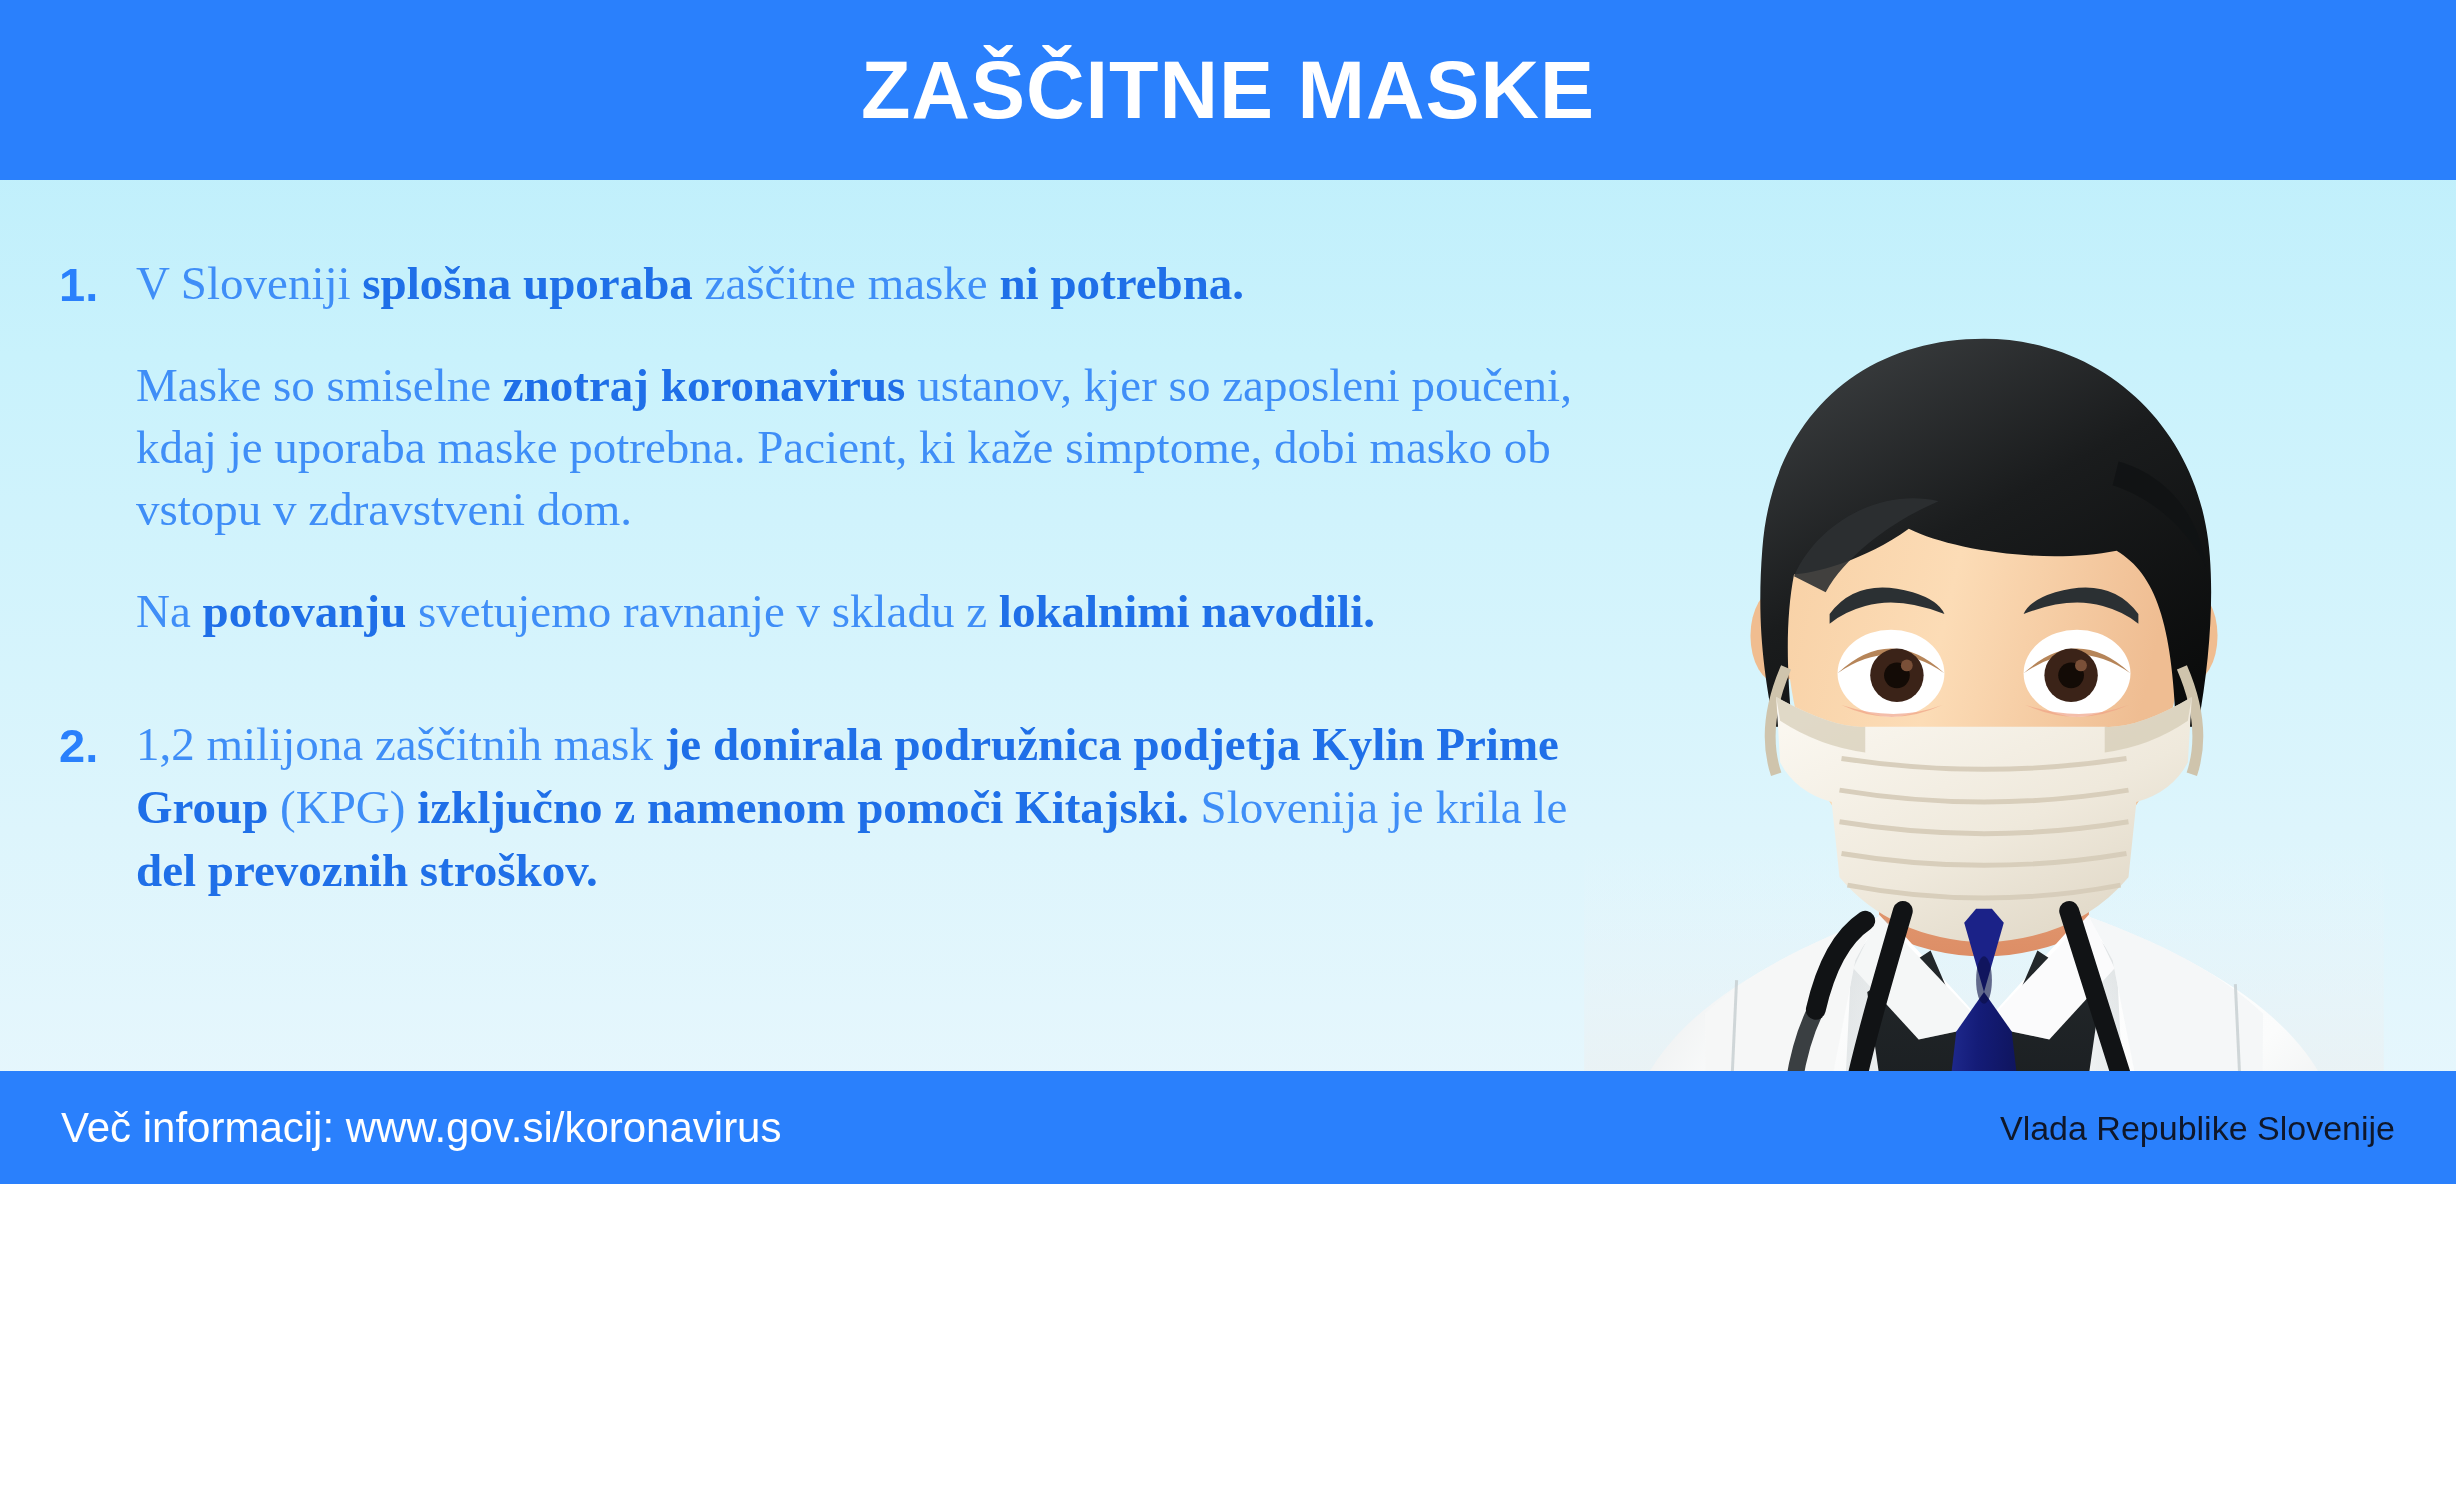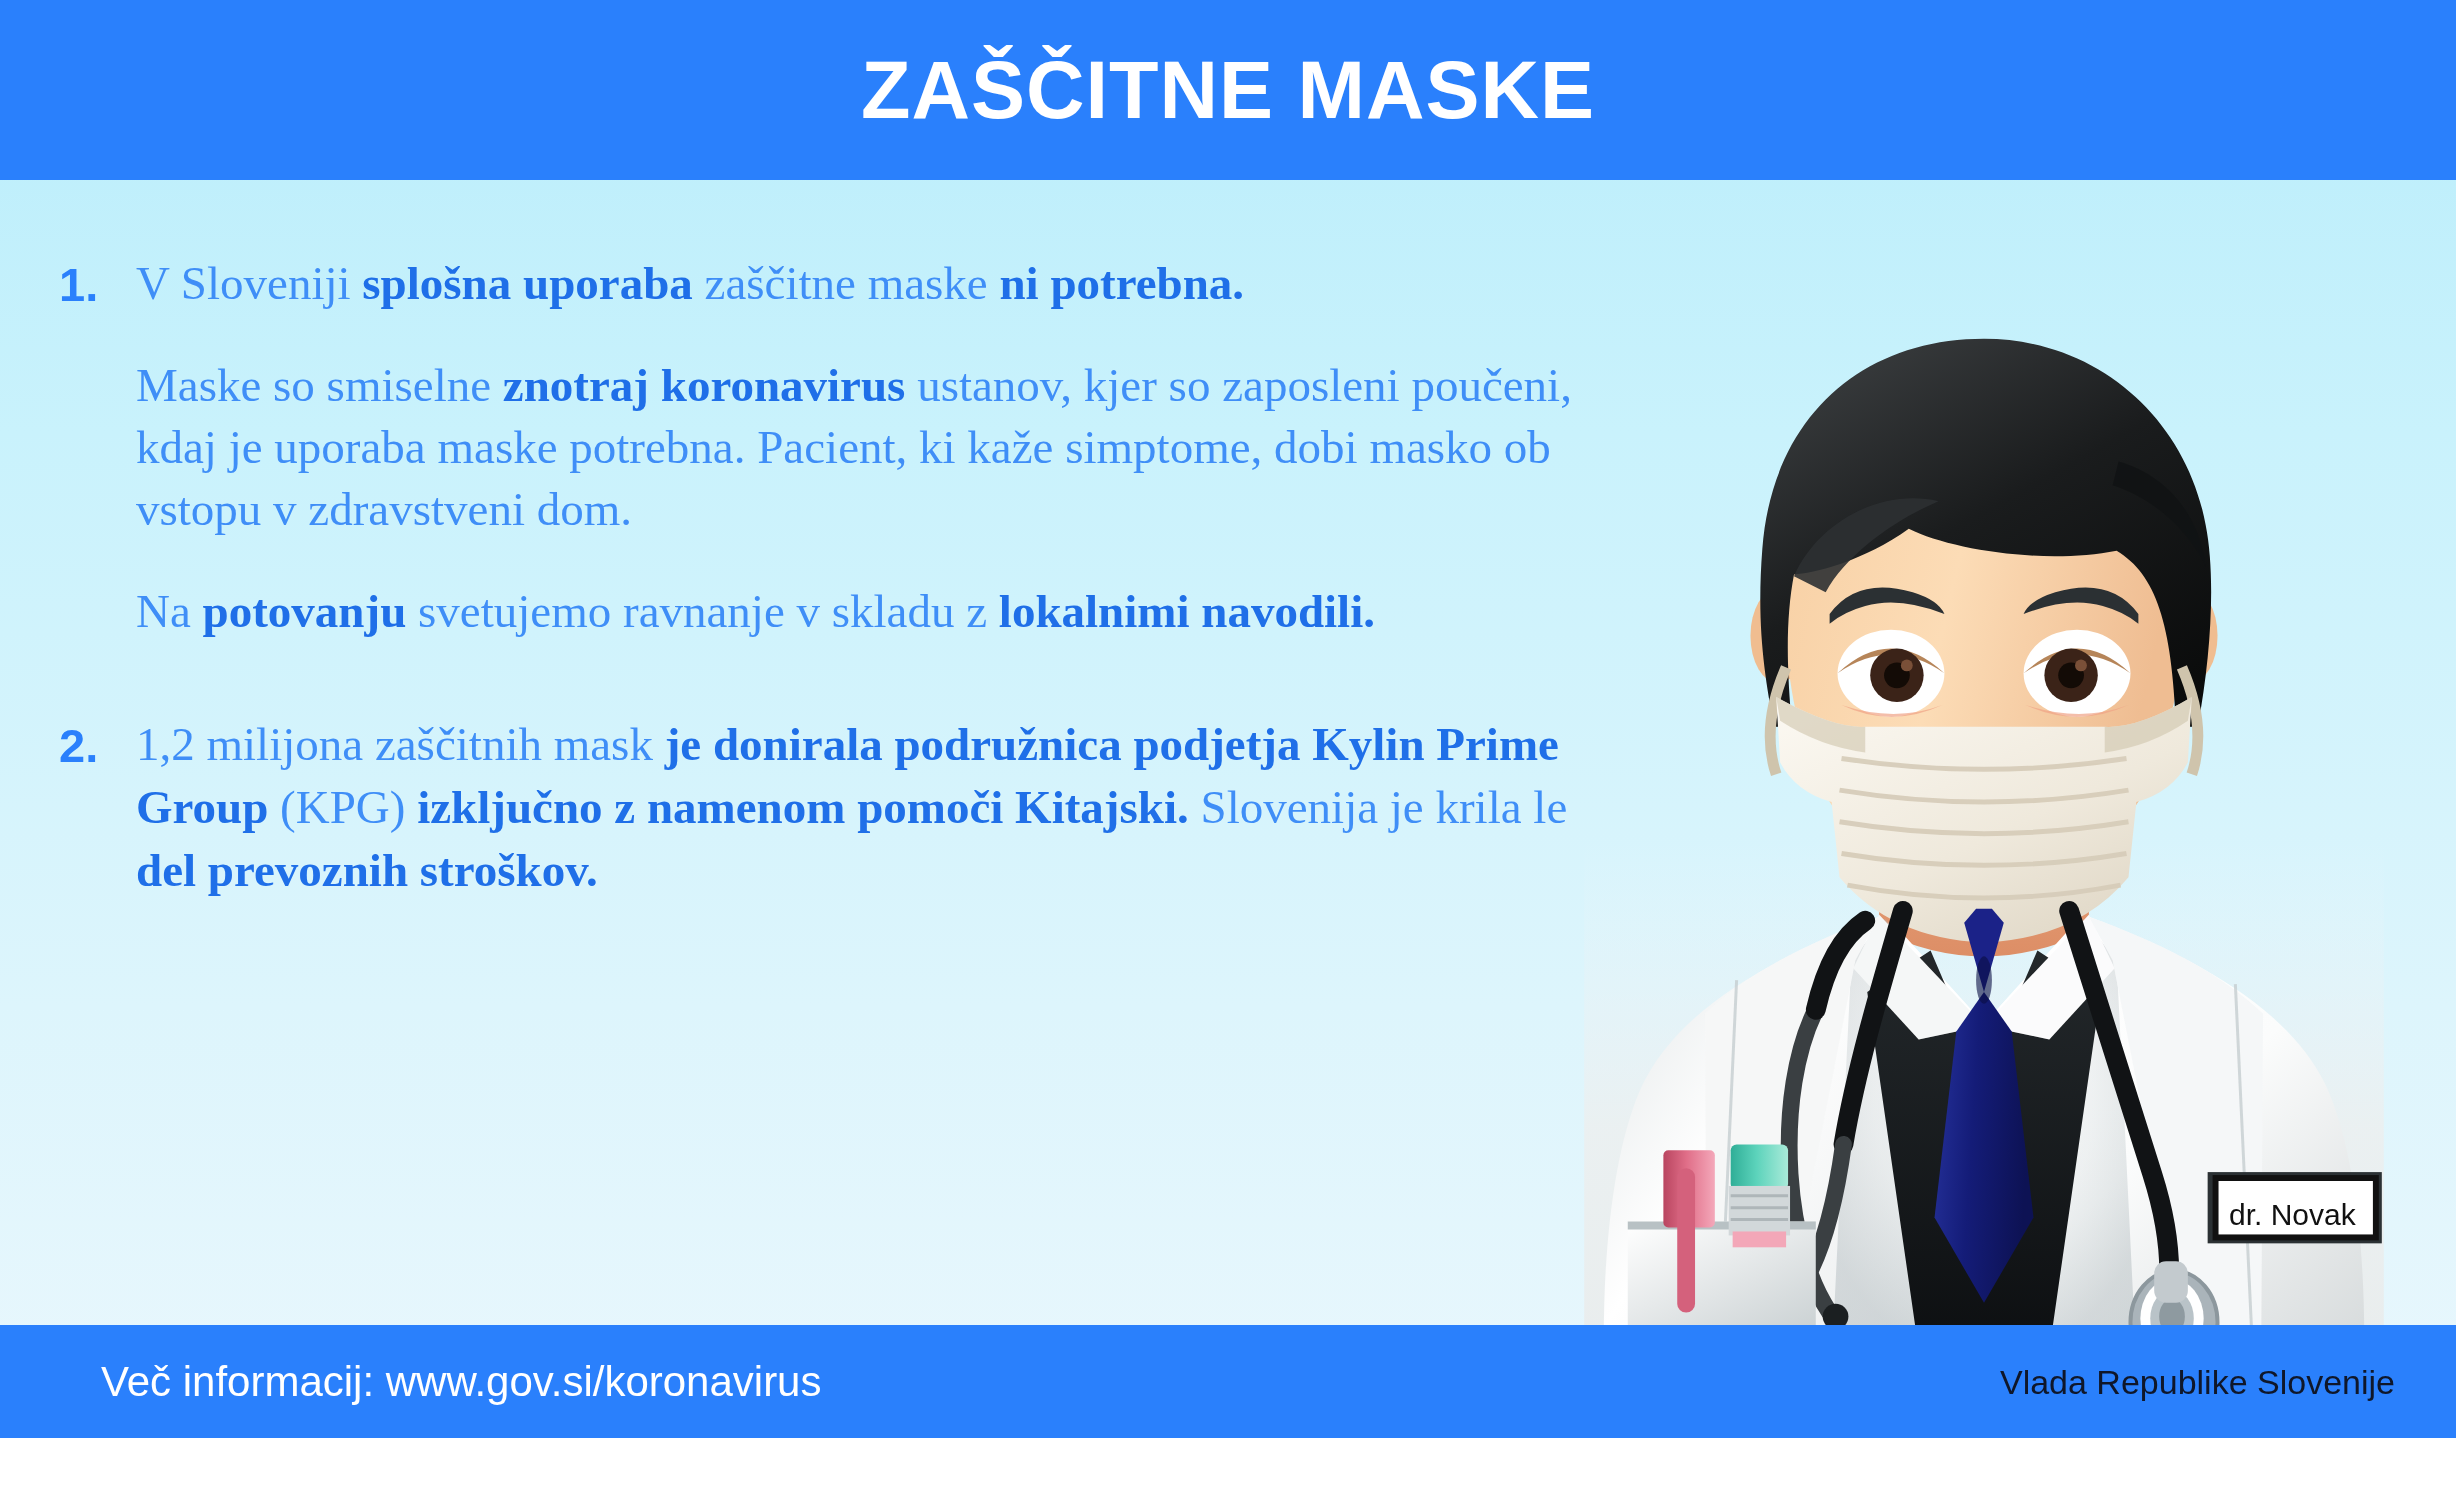--- a/index.html
+++ b/index.html
@@ -6,21 +6,21 @@
     margin: 0;
     padding: 0;
     background: #ffffff;
   }
   body {
     font-family: "Liberation Sans", sans-serif;
   }
   #poster {
     position: relative;
     width: 2456px;
-    height: 1438px;
+    height: 1184px;
     overflow: hidden;
     background: linear-gradient(to bottom, #b9edfb 0%, #c9f2fc 30%, #ddf5fc 70%, #e9f7fd 100%);
   }
 
   
   #header-bar {
     position: absolute;
     left: 0; top: 0;
     width: 2456px;
     height: 180px;
@@ -89,21 +89,20 @@
     display: flex;
     align-items: center;
     justify-content: space-between;
     box-sizing: border-box;
     padding: 0 61px;
   }
   #footer-left {
     color: #ffffff;
     font-size: 42px;
     line-height: 1;
-    margin-left: 40px;
   }
   #footer-right {
     color: #0f172a;
     font-size: 34px;
     line-height: 1;
   }
 
   
   #doctor-illustration {
     position: absolute;

